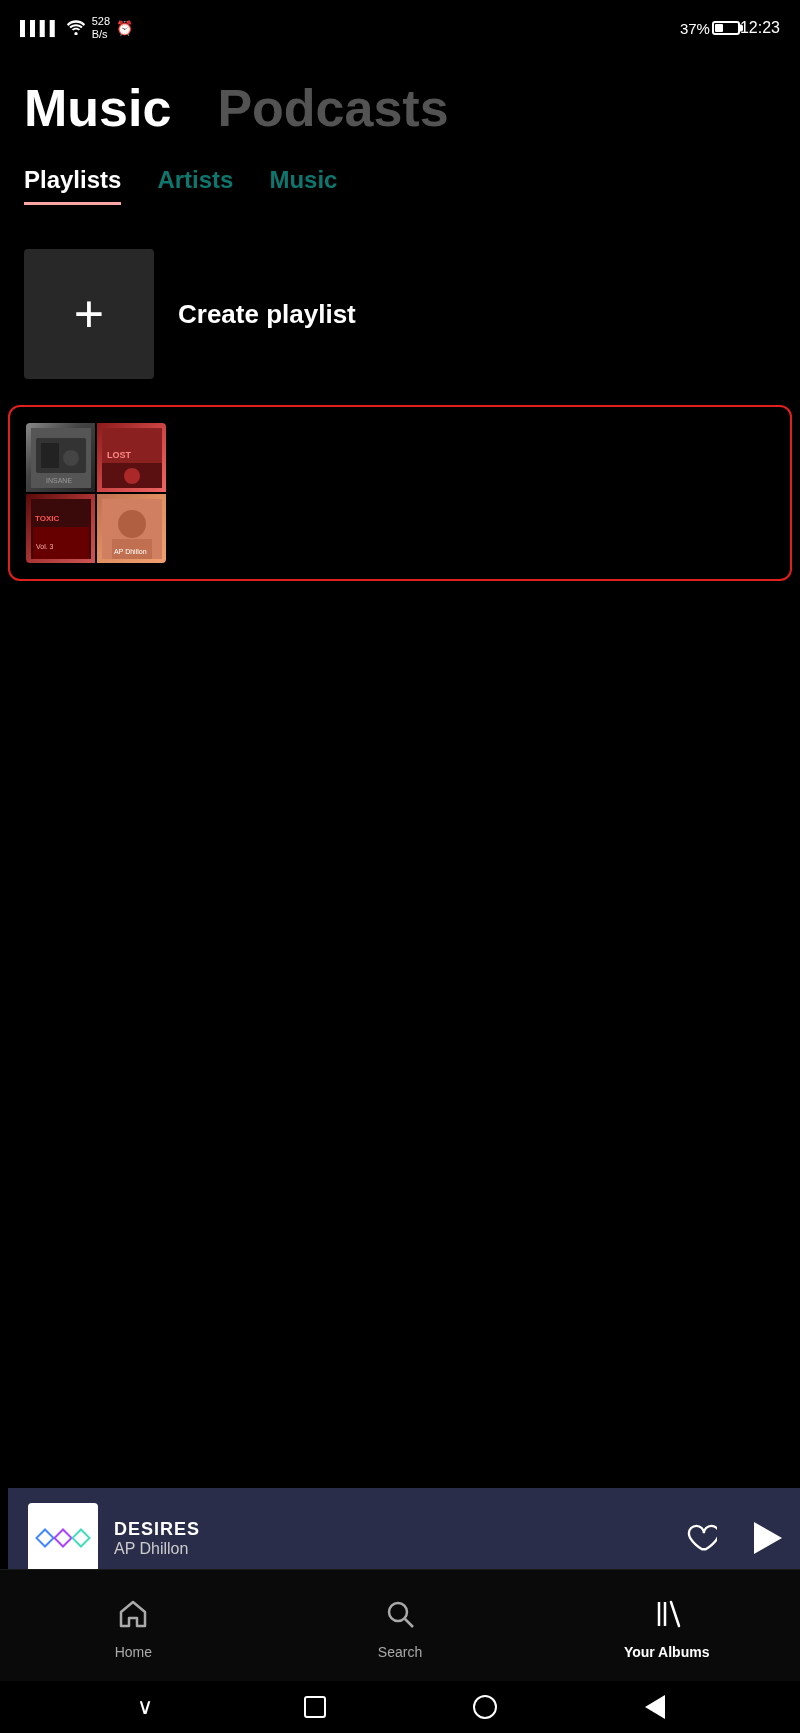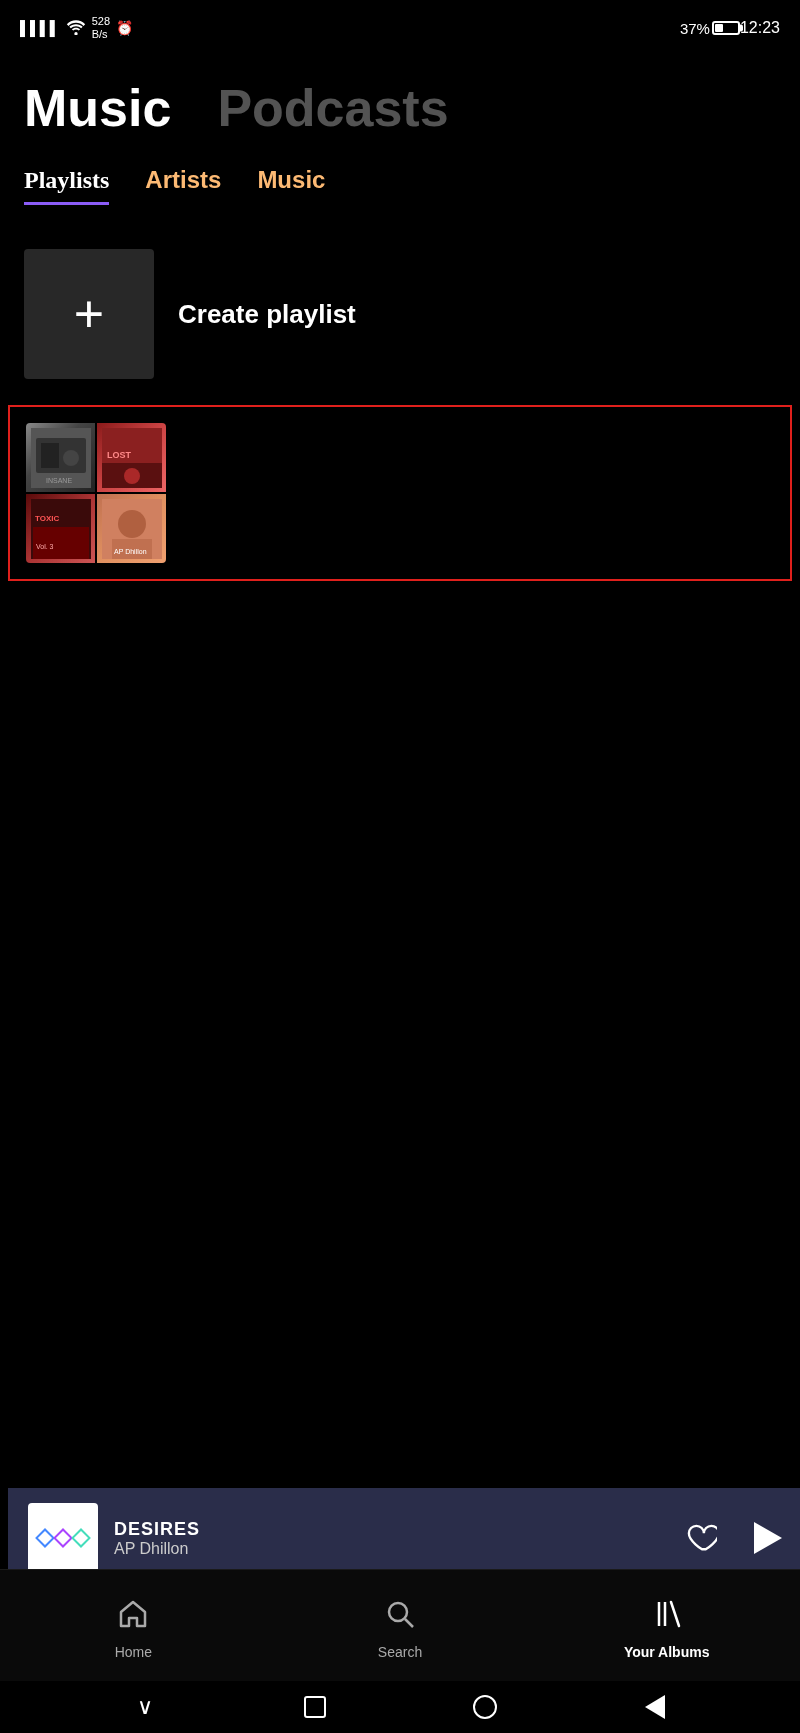--- a/index.html
+++ b/index.html
@@ -111,29 +111,28 @@
     
     .sub-tabs {
       display: flex;
       align-items: center;
       gap: 36px;
       margin-bottom: 28px;
     }
     .sub-tab {
       font-size: 24px;
       font-weight: 600;
-      color: #fdba74;
+      color: #0f766e;
       padding-bottom: 8px;
       border-bottom: 3px solid transparent;
       cursor: pointer;
     }
     .sub-tab.active {
       color: #fff;
-      border-bottom: 3px solid #8b5cf6;
-      font-family: Liberation Serif, serif;
+      border-bottom: 3px solid #fca5a5;
     }
 
     
     .create-playlist {
       display: flex;
       align-items: center;
       gap: 24px;
       padding: 16px 0;
       margin-bottom: 10px;
       cursor: pointer;
@@ -161,21 +160,21 @@
     }
 
     
     .playlist-item {
       display: flex;
       align-items: center;
       gap: 20px;
       padding: 16px 16px;
       margin: 0 -16px;
       border: 2.5px solid #e0201c;
-      border-radius: 0;
+      border-radius: 12px;
       cursor: pointer;
     }
     .playlist-thumbnail {
       width: 140px;
       height: 140px;
       flex-shrink: 0;
       display: grid;
       grid-template-columns: 1fr 1fr;
       grid-template-rows: 1fr 1fr;
       gap: 2px;

